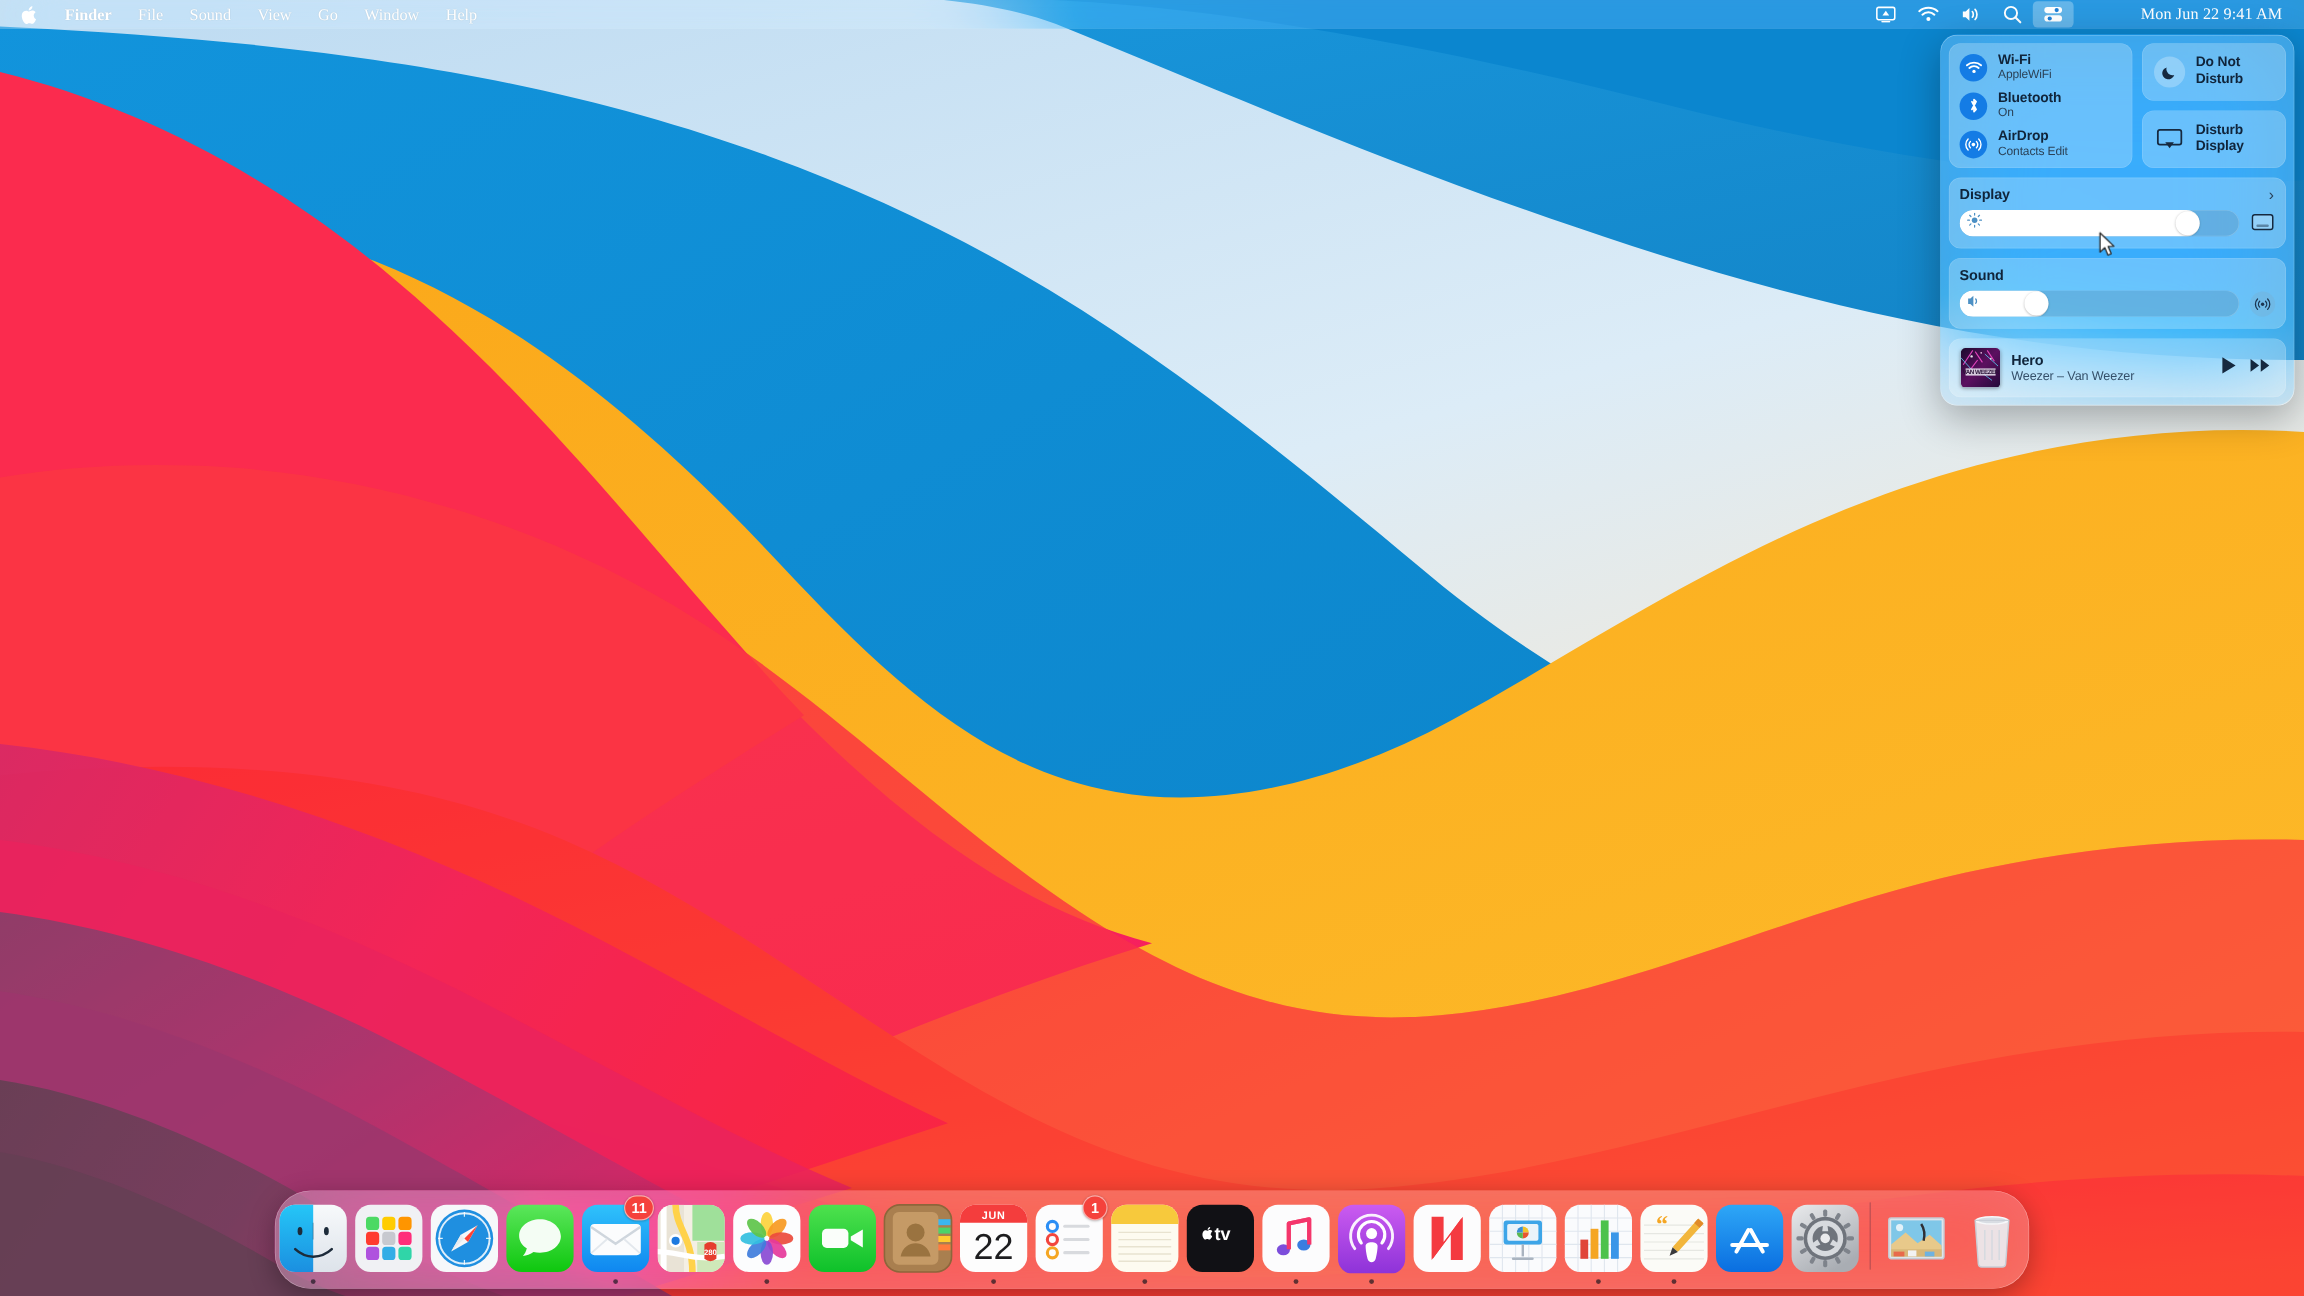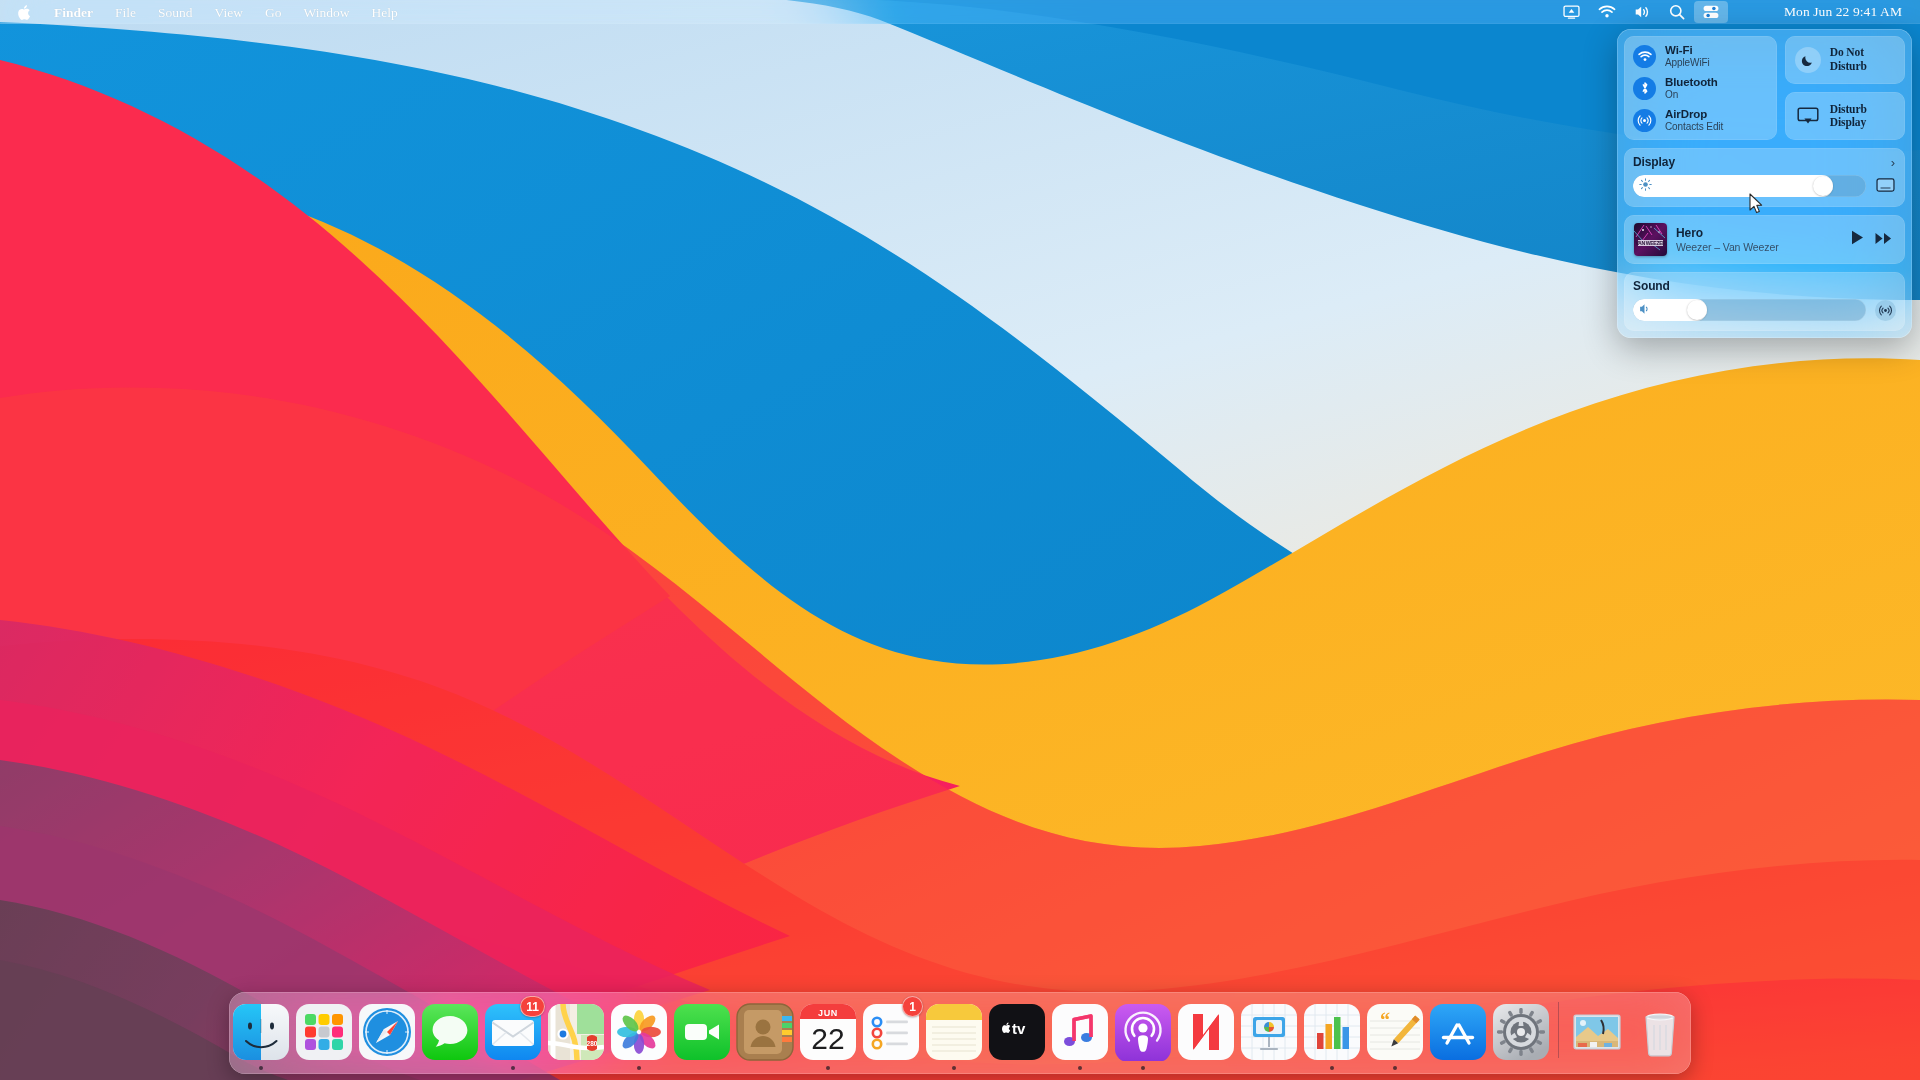--- a/index.html
+++ b/index.html
@@ -55,21 +55,21 @@
     display:flex; flex-direction:column; gap:8px;
   }
   .cc-tile{
     background:rgba(255,255,255,0.24);
     border-radius:10px;
     box-shadow:inset 0 0 0 0.5px rgba(255,255,255,0.18);
   }
   .cc-toprow{ display:flex; gap:8px;justify-content:center; }
   .cc-toggles{ flex:1.12; padding:8px 9px; display:flex; flex-direction:column; gap:8px; }
   .cc-rightcol{ flex:1; display:flex; flex-direction:column; gap:8px; }
-  .cc-sq{ flex:1; padding:9px 10px; display:flex; align-items:center; gap:9px;font-family:Liberation Serif, serif; }
+  .cc-sq{ flex:1; padding:9px 10px; display:flex; align-items:center; gap:9px; }
 
   .tog-row{ display:flex; align-items:center; gap:9px; }
   .tog-ic{
     width:23px; height:23px; border-radius:50%; flex:none;
     background:#147ce5; display:flex; align-items:center; justify-content:center;
   }
   .tog-txt{ line-height:1.12; }
   .tog-title{ font-size:11.5px; font-weight:bold; color:#10243a; letter-spacing:-0.1px; }
   .tog-sub{ font-size:10px; color:#2b4258; letter-spacing:-0.1px; }
 
@@ -122,21 +122,21 @@
 
   
   #cursor{ position:absolute; left:1749px; top:193px; z-index:90; }
 
   
   #dock{
     position:absolute; left:50%; transform:translateX(-50%);
     bottom:6px; height:82px;
     display:flex; align-items:flex-end; gap:0px;
     padding:5px 0 4px;
-    border-radius:16px;
+    border-radius:30px;
     z-index:30;
     background:rgba(235,235,245,0.30);
     backdrop-filter: blur(28px) saturate(170%);
     -webkit-backdrop-filter: blur(28px) saturate(170%);
     box-shadow:0 6px 22px rgba(0,0,0,0.30), inset 0 0 0 0.5px rgba(255,255,255,0.34);
   }
   .dock-item{
     position:relative; width:63px; height:72px;
     display:flex; flex-direction:column; align-items:center; justify-content:flex-end;
   }
@@ -407,20 +407,47 @@
       </div>
       <div class="side-btn">
         <svg width="19" height="16" viewBox="0 0 20 17">
             <rect x="1" y="1" width="18" height="13" rx="2" fill="rgba(255,255,255,0.28)" stroke="#16293f" stroke-width="1.3"></rect>
             <rect x="4.5" y="9.6" width="11" height="2.2" rx="1.1" fill="#16293f" opacity="0.45"></rect>
           </svg>
       </div>
     </div>
   </div>
 
+  <div class="cc-tile cc-sec">
+    <div class="cc-sec-head">
+      <div class="cc-sec-title">Sound</div>
+    </div>
+    <div class="slider-row">
+      <div class="slider" id="sound-slider">
+        <div class="fill" style="width: 73.75px;"></div>
+        <div class="knob" style="left: 53.75px;"></div>
+        <div class="sl-ic">
+          <svg width="13" height="12" viewBox="0 0 14 12">
+              <path d="M5.9 1 3.2 3.5H1.2v5h2l2.7 2.5V1Z" fill="#4c90c4"></path>
+              <path d="M8 4.1c.9.9.9 2.9 0 3.8" fill="none" stroke="#4c90c4" stroke-width="1.2" stroke-linecap="round"></path>
+            </svg>
+        </div>
+      </div>
+      <div class="side-btn round">
+        <svg width="15" height="15" viewBox="0 0 16 16">
+            <circle cx="8" cy="8" r="1.5" fill="#1d3550"></circle>
+            <path d="M5.4 10.6a3.7 3.7 0 0 1 0-5.2" fill="none" stroke="#1d3550" stroke-width="1.15" stroke-linecap="round"></path>
+            <path d="M10.6 5.4a3.7 3.7 0 0 1 0 5.2" fill="none" stroke="#1d3550" stroke-width="1.15" stroke-linecap="round"></path>
+            <path d="M3.5 12.6a6.6 6.6 0 0 1 0-9.2" fill="none" stroke="#1d3550" stroke-width="1.15" stroke-linecap="round"></path>
+            <path d="M12.5 3.4a6.6 6.6 0 0 1 0 9.2" fill="none" stroke="#1d3550" stroke-width="1.15" stroke-linecap="round"></path>
+          </svg>
+      </div>
+    </div>
+  </div>
+
   <div class="cc-tile cc-music">
     <div class="art">
       <svg width="33" height="33" viewBox="0 0 33 33">
         <defs>
           <linearGradient id="artg" x1="0" y1="0" x2="1" y2="1">
             <stop offset="0" stop-color="#1b0a2e"></stop>
               <stop offset="0.5" stop-color="#5c1060"></stop>
               <stop offset="1" stop-color="#220a38"></stop>
           </linearGradient>
         </defs>
@@ -455,47 +482,20 @@
       </div>
       <div>
         <svg width="17" height="13" viewBox="0 0 18 13">
             <path d="M0.5 0.8 L8 6.5 L0.5 12.2 Z" fill="#16293f"></path>
             <path d="M9.5 0.8 L17 6.5 L9.5 12.2 Z" fill="#16293f"></path>
           </svg>
       </div>
     </div>
   </div>
 
-  <div class="cc-tile cc-sec">
-    <div class="cc-sec-head">
-      <div class="cc-sec-title">Sound</div>
-    </div>
-    <div class="slider-row">
-      <div class="slider" id="sound-slider">
-        <div class="fill" style="width: 73.75px;"></div>
-        <div class="knob" style="left: 53.75px;"></div>
-        <div class="sl-ic">
-          <svg width="13" height="12" viewBox="0 0 14 12">
-              <path d="M5.9 1 3.2 3.5H1.2v5h2l2.7 2.5V1Z" fill="#4c90c4"></path>
-              <path d="M8 4.1c.9.9.9 2.9 0 3.8" fill="none" stroke="#4c90c4" stroke-width="1.2" stroke-linecap="round"></path>
-            </svg>
-        </div>
-      </div>
-      <div class="side-btn round">
-        <svg width="15" height="15" viewBox="0 0 16 16">
-            <circle cx="8" cy="8" r="1.5" fill="#1d3550"></circle>
-            <path d="M5.4 10.6a3.7 3.7 0 0 1 0-5.2" fill="none" stroke="#1d3550" stroke-width="1.15" stroke-linecap="round"></path>
-            <path d="M10.6 5.4a3.7 3.7 0 0 1 0 5.2" fill="none" stroke="#1d3550" stroke-width="1.15" stroke-linecap="round"></path>
-            <path d="M3.5 12.6a6.6 6.6 0 0 1 0-9.2" fill="none" stroke="#1d3550" stroke-width="1.15" stroke-linecap="round"></path>
-            <path d="M12.5 3.4a6.6 6.6 0 0 1 0 9.2" fill="none" stroke="#1d3550" stroke-width="1.15" stroke-linecap="round"></path>
-          </svg>
-      </div>
-    </div>
-  </div>
-
 </div>
 
 <div id="cursor">
   <svg width="14" height="22" viewBox="0 0 14 22">
     <path d="M1 1 L1 17 L5 13.4 L7.6 19.6 L10.3 18.4 L7.8 12.4 L12.6 12.2 Z" fill="#fff" stroke="#2a2a2a" stroke-width="1.1" stroke-linejoin="round"></path>
   </svg>
 </div>
 
 <div id="dock">
 

